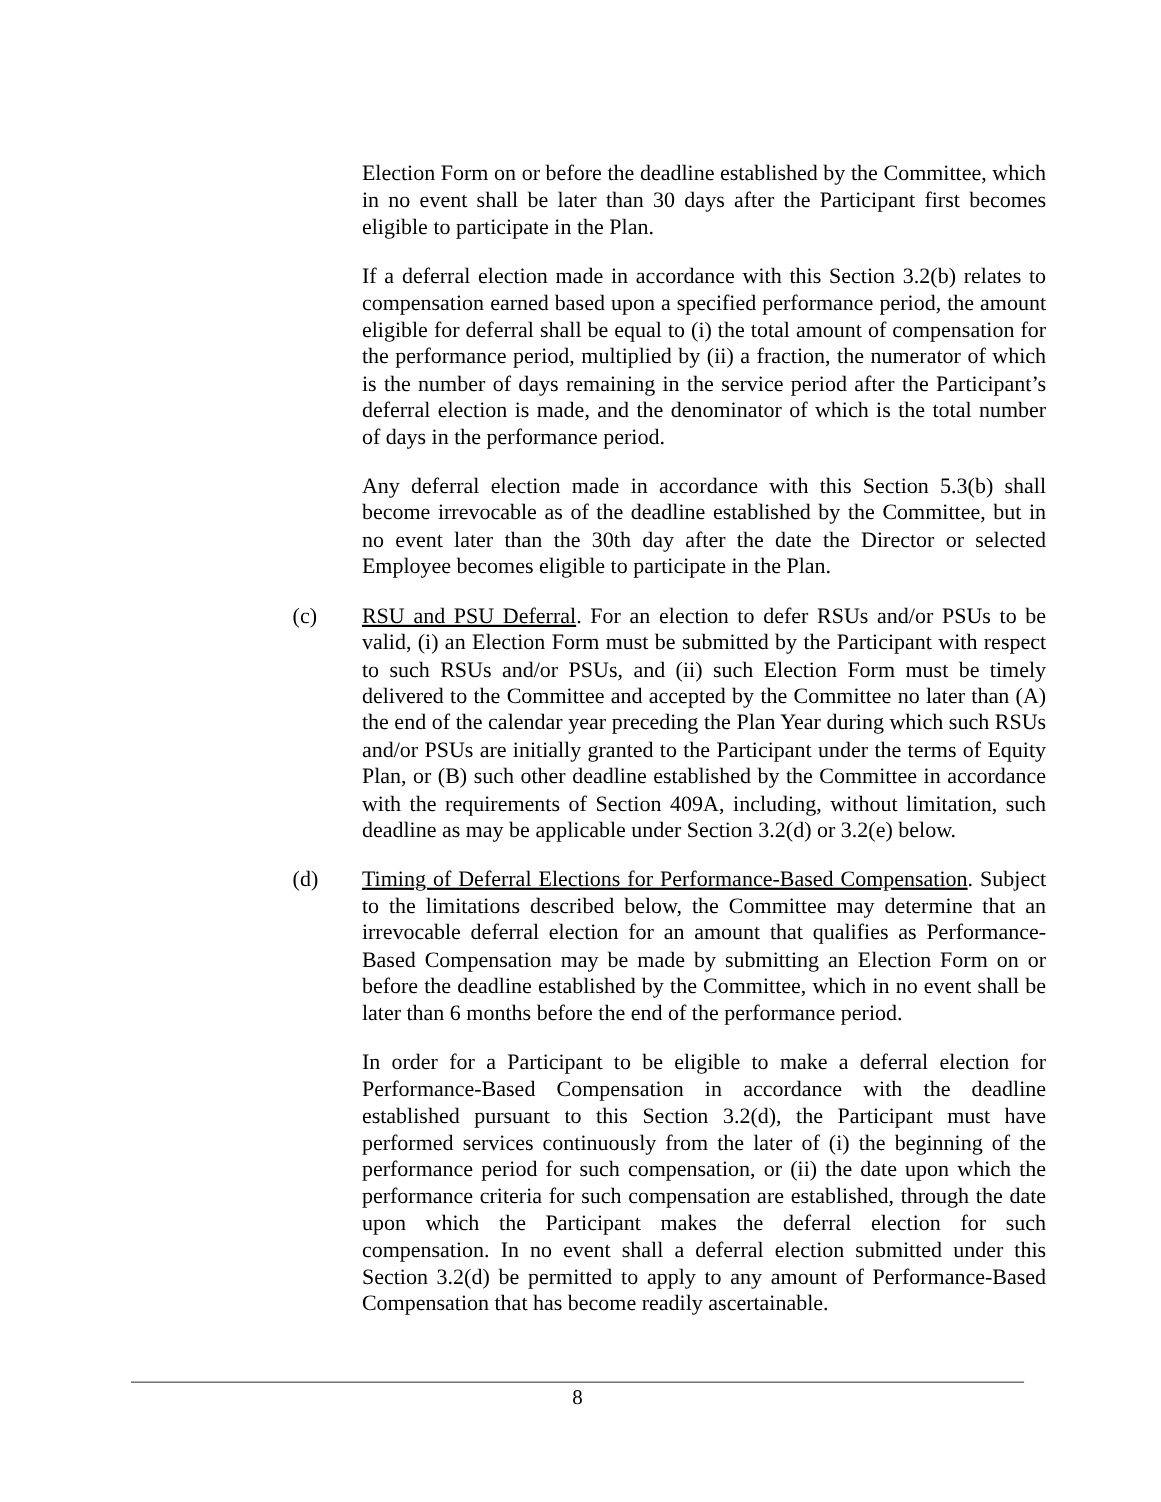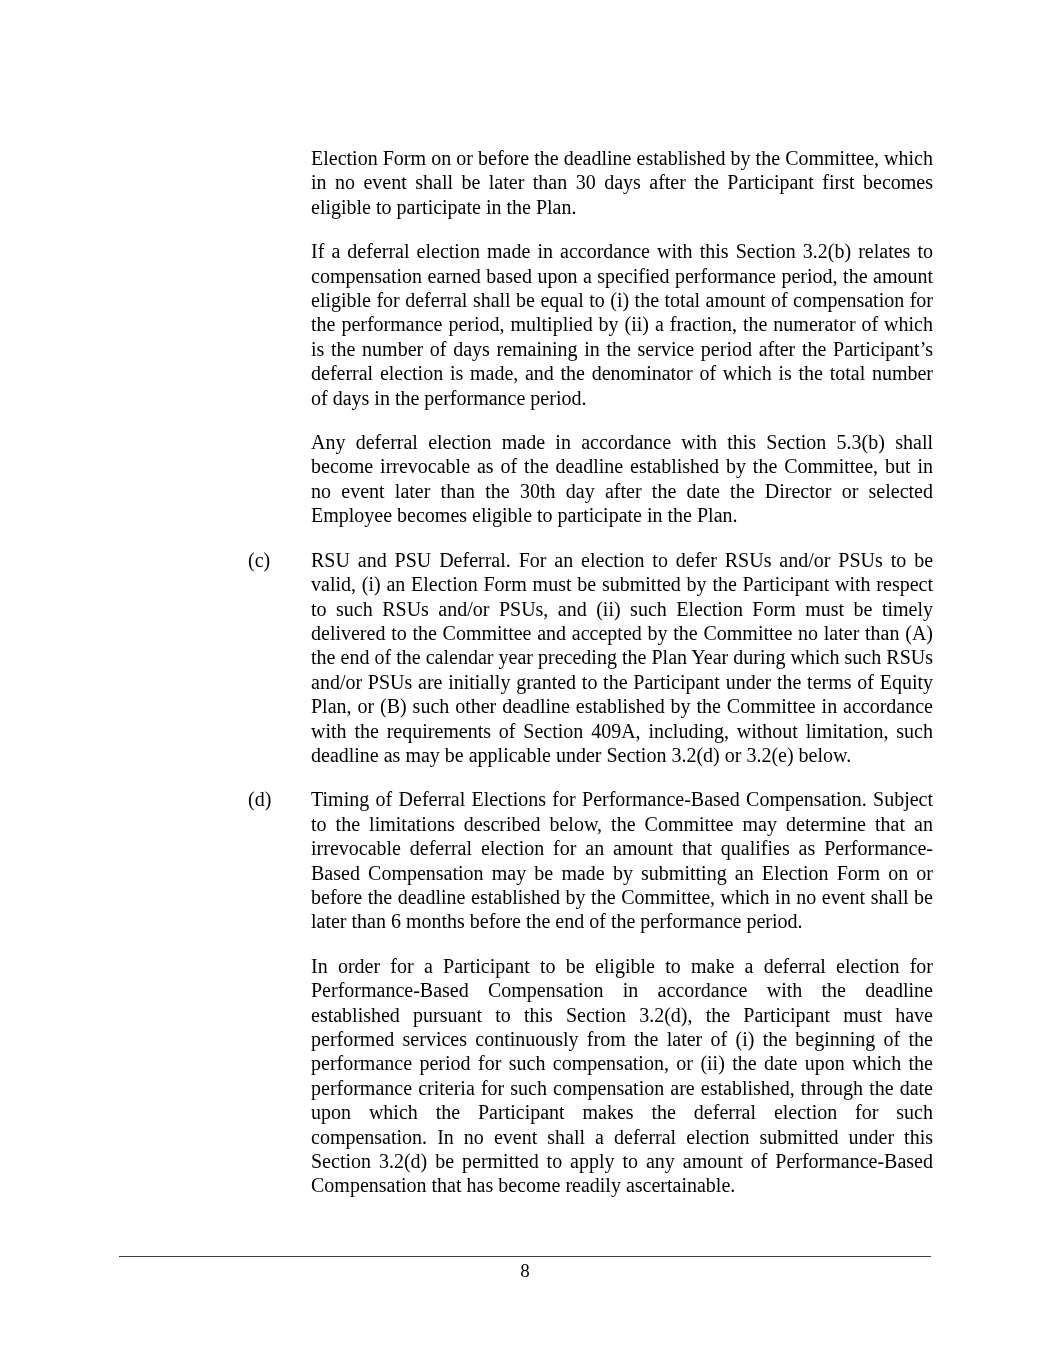--- a/index.html
+++ b/index.html
@@ -10,34 +10,35 @@
     height: 1365px;
     background: #ffffff;
     color: #000000;
     font-family: "Liberation Serif", serif;
     font-size: 20px;
     line-height: 24.4px;
     overflow: hidden;
   }
   .content {
     position: absolute;
-    left: 311px;
+    left: 329px;
     top: 146px;
     width: 622px;
     text-align: justify;
   }
   p.para { margin: 0 0 20px 0; }
   .clause { position: relative; }
   .clause .clause-label {
     position: absolute;
     left: -63px;
     top: 0;
     text-align: left;
   }
   .heading {
+    text-decoration: underline;
     text-decoration-thickness: 1.5px;
     text-underline-offset: 2px;
   }
   .footer {
     position: absolute;
     left: 119px;
     top: 1256px;
     width: 812px;
     text-align: center;
   }

